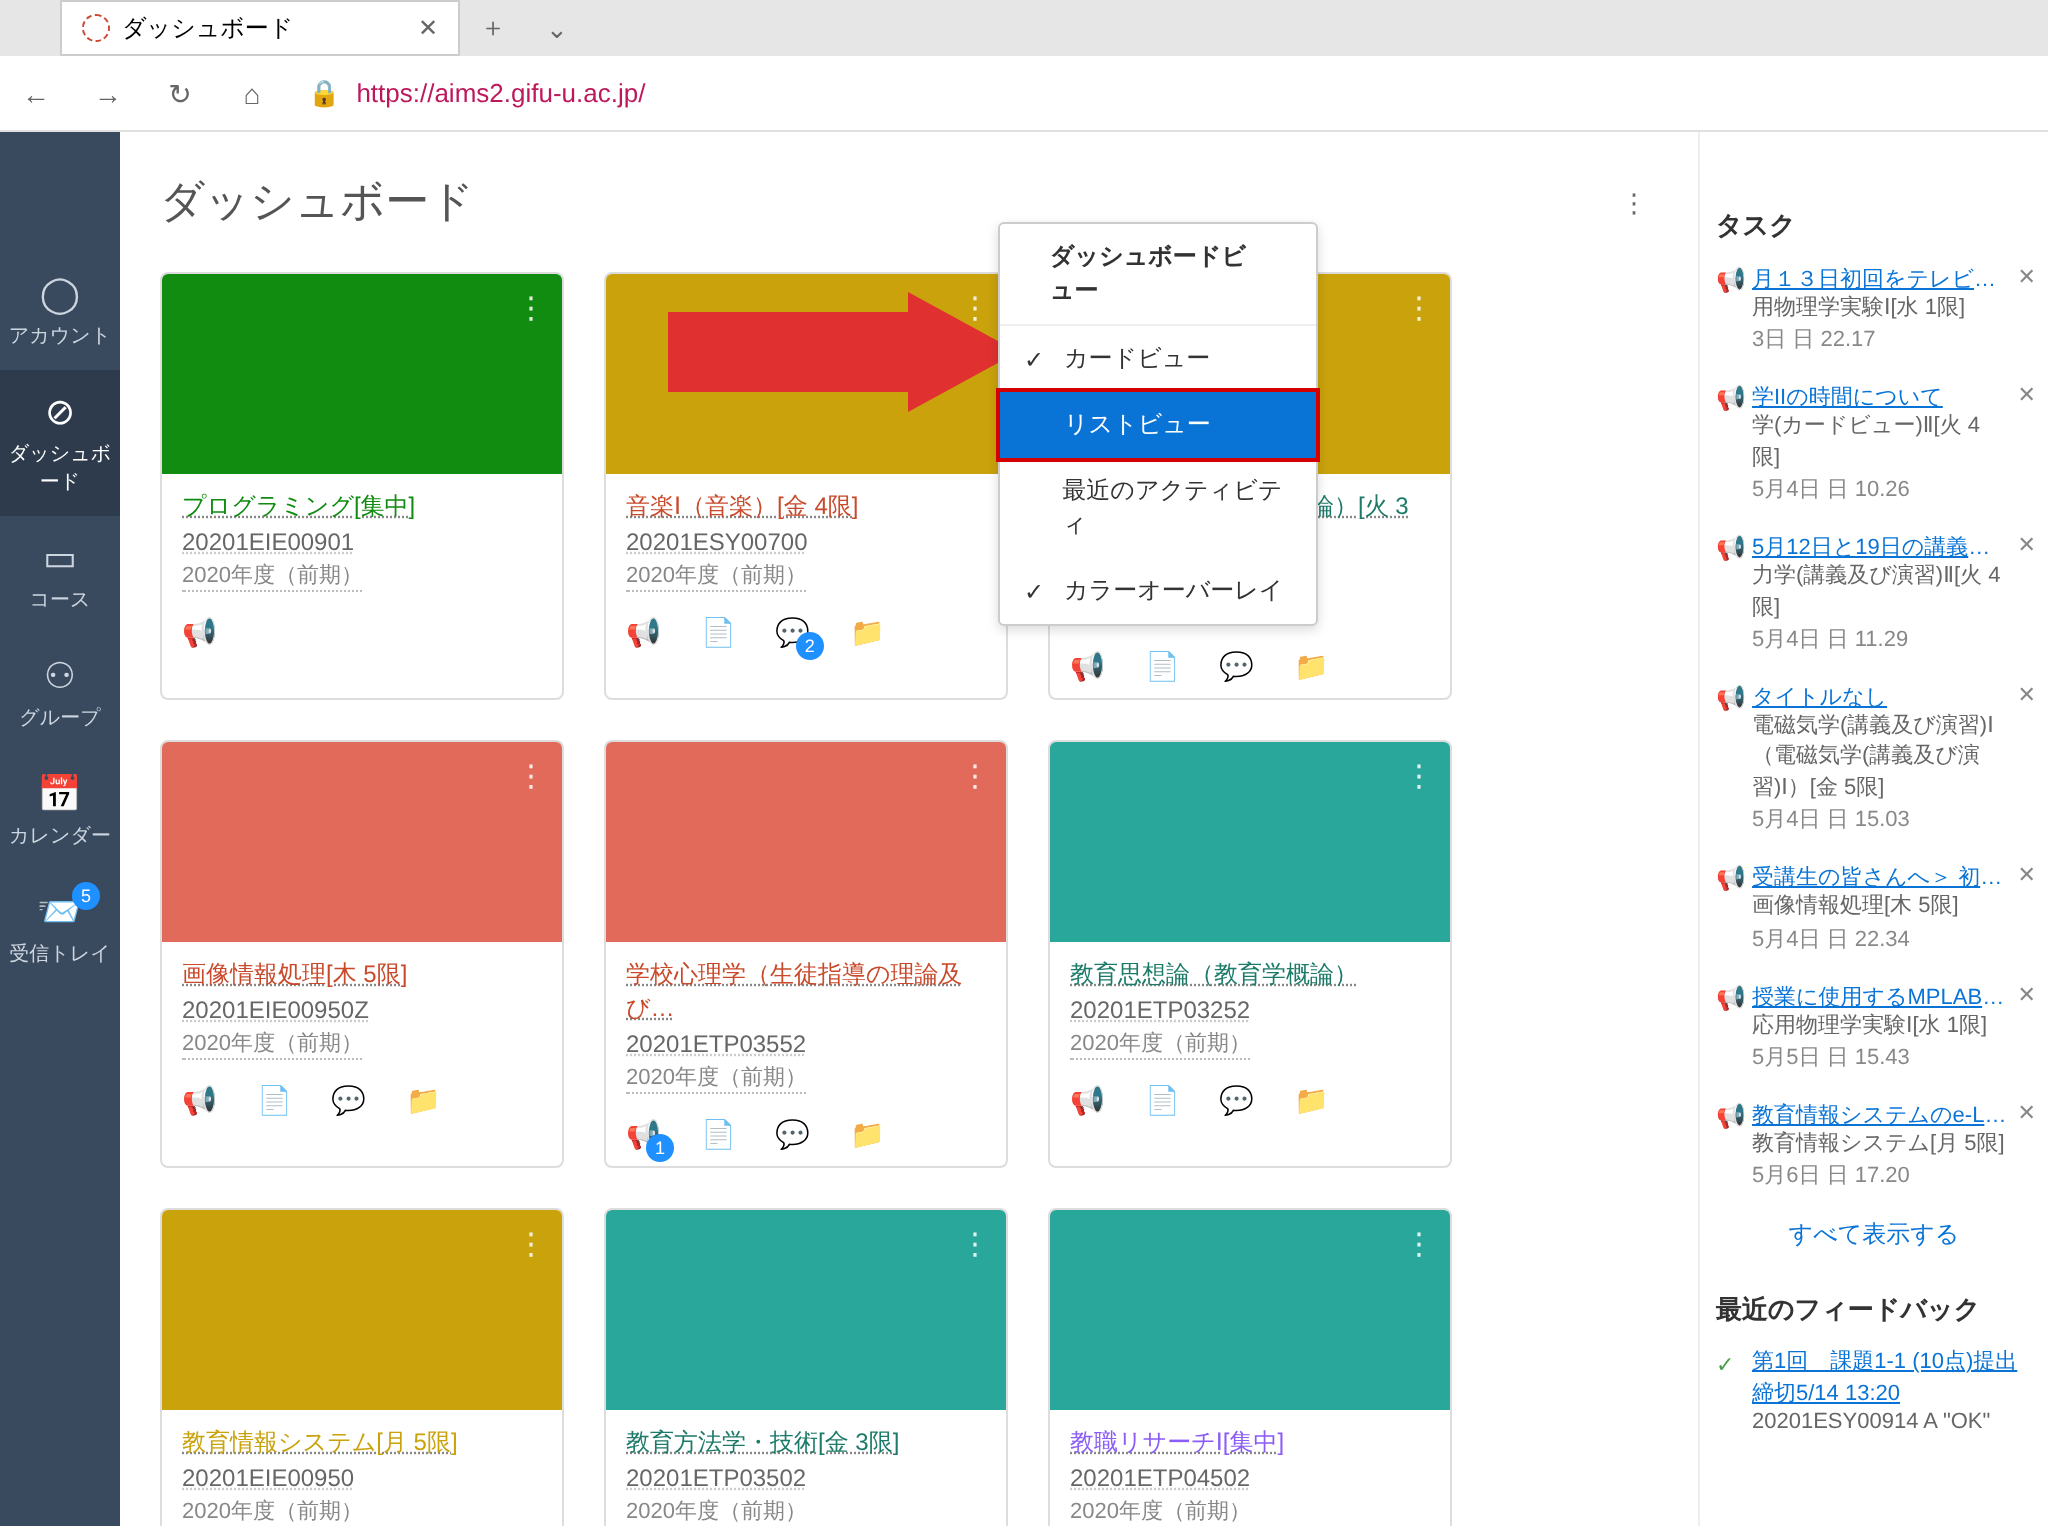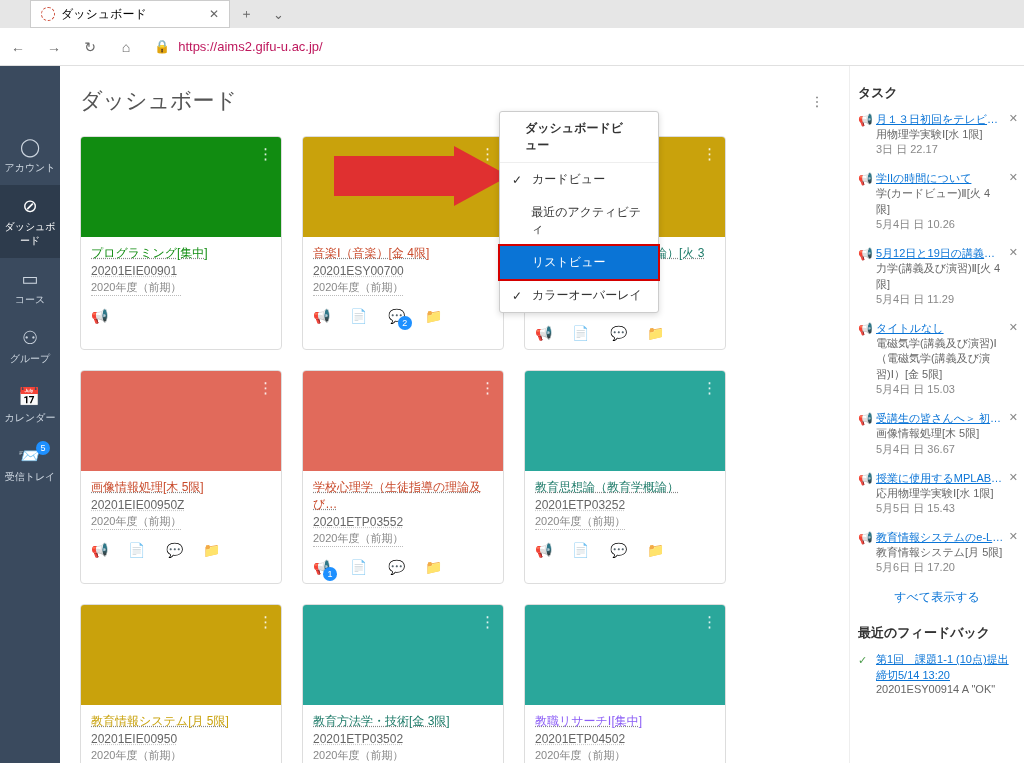--- a/index.html
+++ b/index.html
@@ -37,21 +37,21 @@
 .card .actions .ic { cursor: pointer; font-size: 14px; position: relative; }
 .card .actions .ic .cbadge { position: absolute; top: 8px; left: 10px; background: #1e90ff; color: #fff; border-radius: 50%; width: 14px; height: 14px; font-size: 9px; display: flex; align-items: center; justify-content: center; }
 .menu { position: absolute; right: 190px; top: 45px; background: #fff; border: 1px solid #ccc; box-shadow: 0 2px 6px rgba(0,0,0,0.15); border-radius: 3px; width: 160px; z-index: 30; font-size: 12px; }
 .menu .mhead { padding: 8px 25px; font-weight: 600; color: #333; border-bottom: 1px solid #eee; }
 .menu .mitem { padding: 8px 12px; display: flex; align-items: center; gap: 6px; cursor: pointer; color: #333; }
 .menu .mitem .check { width: 14px; display: inline-block; }
 .menu .mitem.highlight { background: #0a74d6; color: #fff; }
 .menu .mitem.boxed { outline: 2px solid #d40000; }
 .arrow { position: absolute; right: 335px; top: 80px; z-index: 20; }
 .rightcol { width: 175px; border-left: 1px solid #eee; padding: 18px 8px 10px 8px; overflow-y: auto; font-size: 11px; }
-.rightcol h3 { font-size: 13px; font-weight: 600; margin-bottom: 10px; color: #333; }
+.rightcol h3 { font-size: 13px; font-weight: 600; margin-bottom: 10px; color: #333; margin-top: 20px; }
 .task { position: relative; margin-bottom: 14px; padding-left: 18px; padding-right: 12px; }
 .task .tic { position: absolute; left: 0; top: 1px; color: #888; font-size: 12px; }
 .task .tx { position: absolute; right: -2px; top: 0; color: #888; cursor: pointer; font-size: 11px; }
 .task .tlink { color: #0a74d6; text-decoration: underline; cursor: pointer; display: block; overflow: hidden; text-overflow: ellipsis; white-space: nowrap; }
 .task .tmeta { color: #666; margin-top: 0; display: block; line-height: 1.4; }
 .task .ttime { color: #888; margin-top: 2px; }
 .showall { text-align: center; color: #0a74d6; cursor: pointer; margin: 10px 0 18px; font-size: 12px; }
 .fb { position: relative; padding-left: 18px; font-size: 11px; }
 .fb .tic { position: absolute; left: 0; top: 2px; color: #4a9c4a; }
 .fb .tlink { color: #0a74d6; text-decoration: underline; cursor: pointer; display: block; line-height: 1.4; }
@@ -122,28 +122,28 @@
         <h1>ダッシュボード</h1>
         <div class="kebab">⋮</div>
       </div>
 
       <div class="menu" id="viewmenu">
           <div class="mhead">ダッシュボードビュー</div>
           <div class="mitem ">
     <span class="check">✓</span>
     <span>カードビュー</span>
   </div>
+          <div class="mitem highlight boxed">
+    <span class="check"></span>
+    <span>リストビュー</span>
+  </div>
           <div class="mitem ">
     <span class="check"></span>
     <span>最近のアクティビティ</span>
   </div>
-          <div class="mitem highlight boxed">
-    <span class="check"></span>
-    <span>リストビュー</span>
-  </div>
           <div class="mitem ">
     <span class="check">✓</span>
     <span>カラーオーバーレイ</span>
   </div>
         </div>
 
       <svg class="arrow" width="180" height="60">
         <polygon points="0,10 120,10 120,0 175,30 120,60 120,50 0,50" fill="#e03030"></polygon>
       </svg>
 
@@ -307,21 +307,21 @@
     <span class="tx">✕</span>
     <span class="tlink">タイトルなし</span>
     <span class="tmeta">電磁気学(講義及び演習)Ⅰ（電磁気学(講義及び演習)Ⅰ）[金 5限]</span>
     <span class="ttime">5月4日 日 15.03</span>
   </div>
           <div class="task">
     <span class="tic">📢</span>
     <span class="tx">✕</span>
     <span class="tlink">受講生の皆さんへ＞ 初回講…</span>
     <span class="tmeta">画像情報処理[木 5限]</span>
-    <span class="ttime">5月4日 日 36.67</span>
+    <span class="ttime">5月4日 日 22.34</span>
   </div>
           <div class="task">
     <span class="tic">📢</span>
     <span class="tx">✕</span>
     <span class="tlink">授業に使用するMPLABとx…</span>
     <span class="tmeta">応用物理学実験Ⅰ[水 1限]</span>
     <span class="ttime">5月5日 日 15.43</span>
   </div>
           <div class="task">
     <span class="tic">📢</span>

